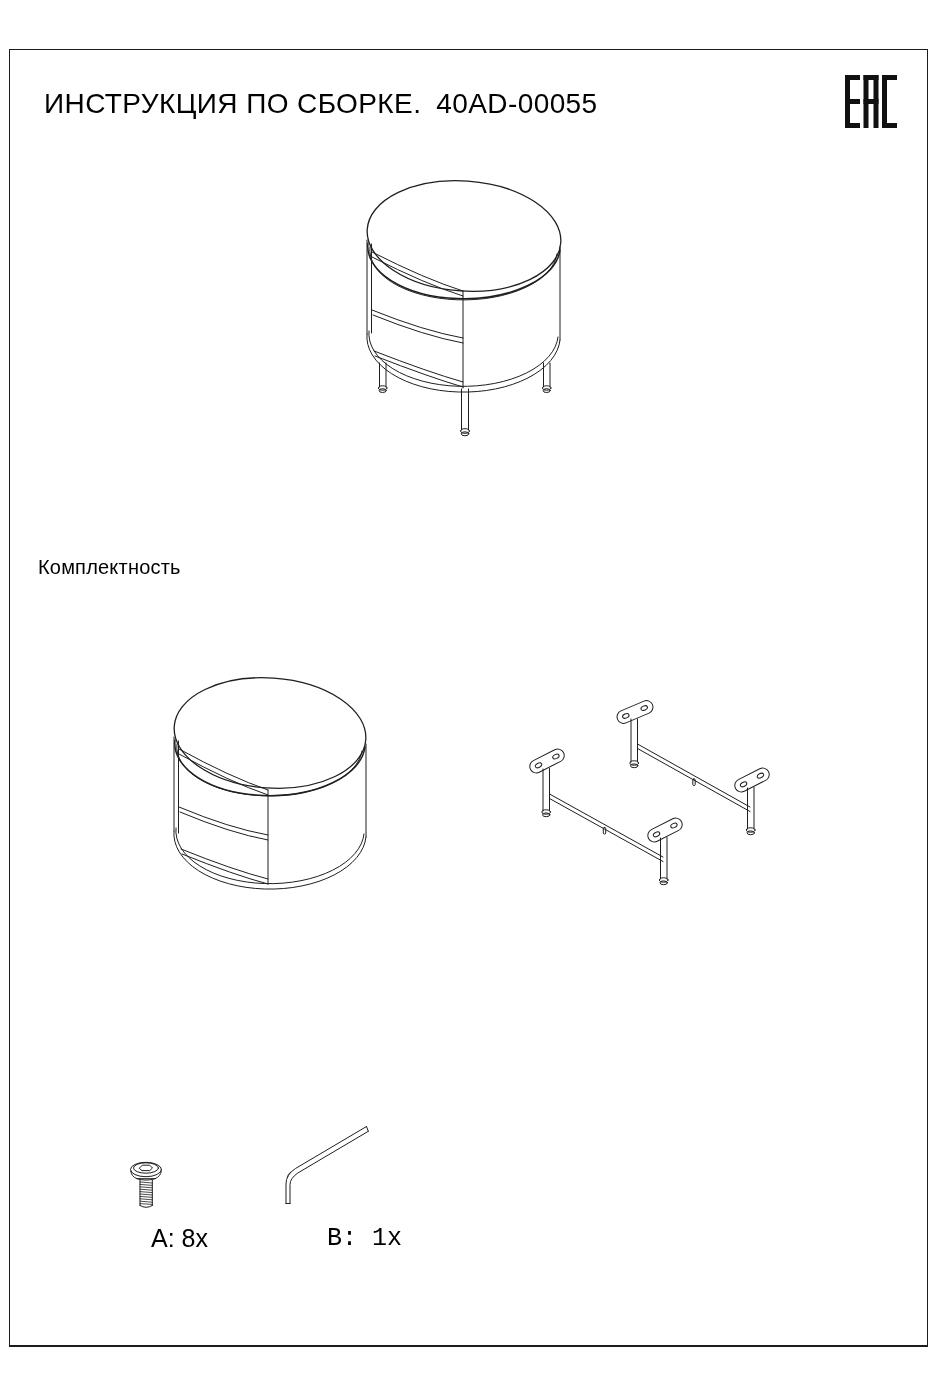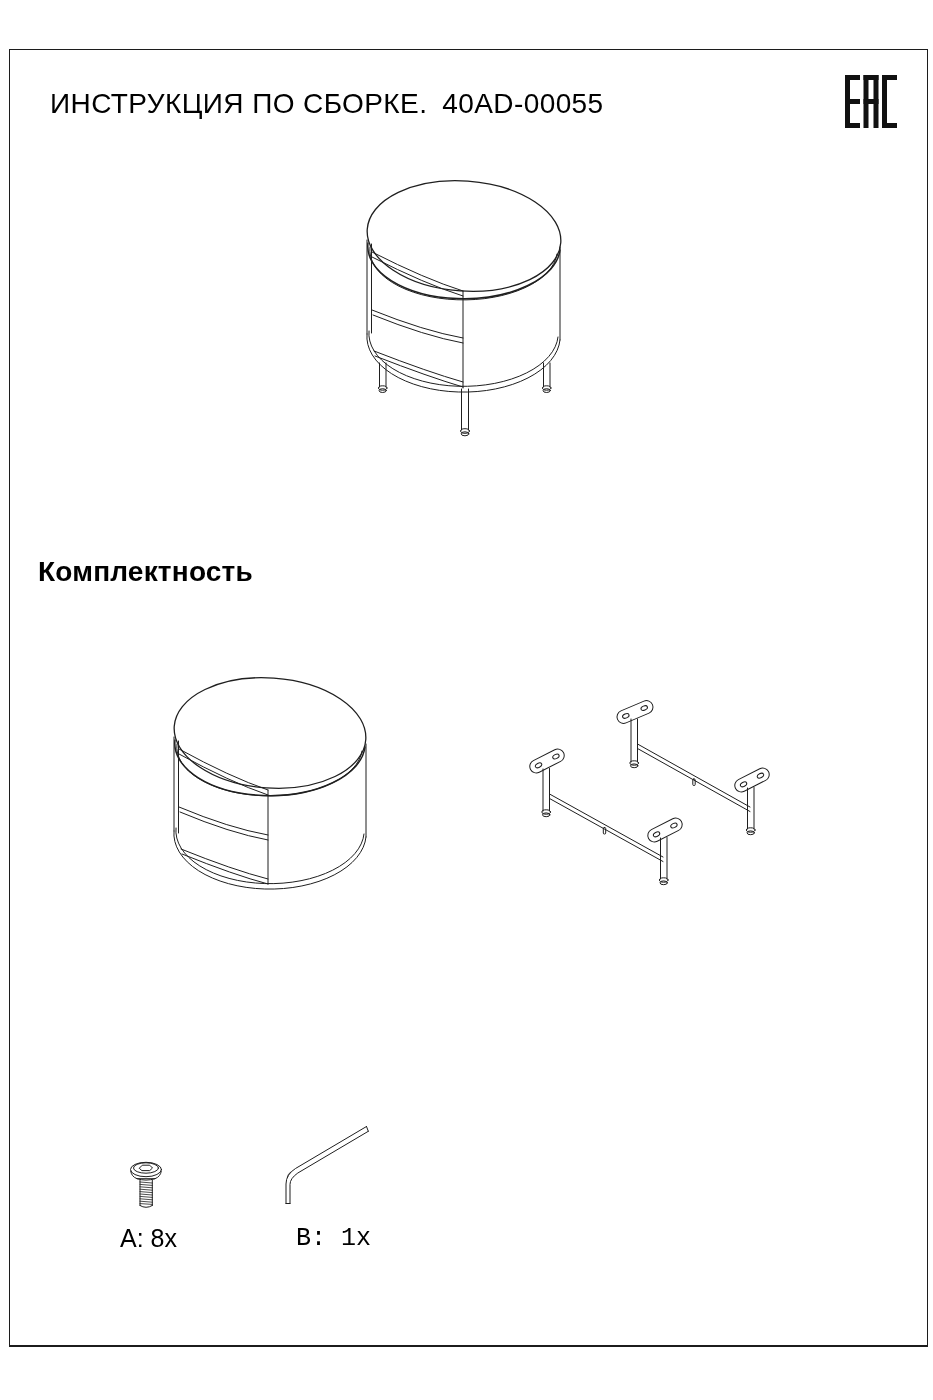--- a/index.html
+++ b/index.html
@@ -6,31 +6,31 @@
   body{
     width:933px;height:1400px;position:relative;overflow:hidden;
     font-family:"Liberation Sans","DejaVu Sans",sans-serif;color:#000;
   }
   .page-border{
     position:absolute;left:9px;top:49px;width:919px;height:1298px;
     border:1px solid #1c1c1c;border-bottom-width:2px;box-sizing:border-box;
     background:#fff;
   }
   .title-row{
-    position:absolute;left:50px;top:88px;font-size:28px;letter-spacing:.4px;
+    position:absolute;left:44px;top:88px;font-size:28px;letter-spacing:.4px;
     white-space:nowrap;
   }
   .title-row .model{margin-left:15px;}
   .eac{position:absolute;left:845px;top:75px;width:52px;height:53px;}
   .section-heading{
-    position:absolute;left:38px;top:556px;font-size:28px;letter-spacing:.2px;font-weight:bold;
+    position:absolute;left:38px;top:556px;font-size:20px;letter-spacing:.2px;
   }
   .drawing{position:absolute;}
   svg{display:block;}
-  .hw-label{position:absolute;font-size:25px;white-space:nowrap;}
+  .hw-label{position:absolute;font-size:25px;white-space:nowrap;margin-left:31px;}
   .lbl-a{left:120px;top:1224px;}
   .lbl-b{left:296px;top:1224px;font-family:Liberation Mono, monospace;}
 </style>
 </head>
 <body>
 
 <div class="page-border"></div>
 
 <div class="title-row">
   <span>ИНСТРУКЦИЯ ПО СБОРКЕ.</span><span class="model">40AD-00055</span>

